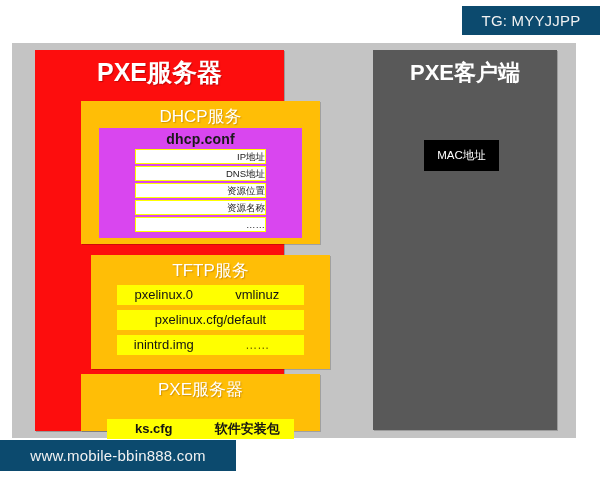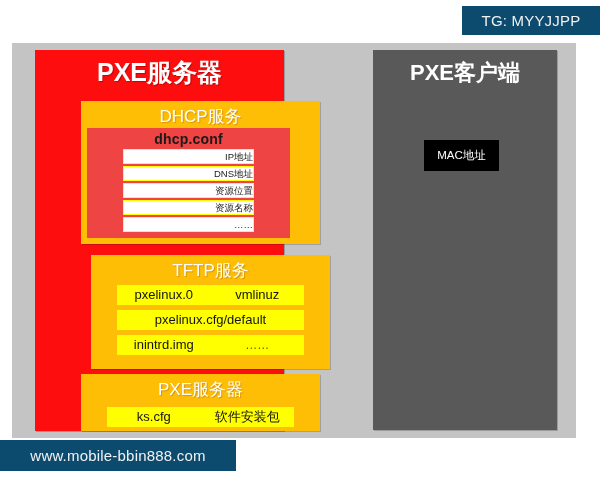--- a/index.html
+++ b/index.html
@@ -86,25 +86,25 @@
     text-shadow: 1px 1px 1px rgba(170,110,0,0.5);
   }
 
   #dhcp-block  { left: 46px; top: 51px;  width: 239px; height: 143px; }
   #tftp-block  { left: 56px; top: 205px; width: 239px; height: 114px; }
   #ftp-block   { left: 46px; top: 324px; width: 239px; height: 57px;  }
 
   
   #dhcp-conf-card {
     position: absolute;
-    left: 6px;
+    left: 18px;
     top: 27px;
     width: 203px;
     height: 110px;
-    background: #ef4444;
+    background: #d946ef;
   }
   #dhcp-conf-title {
     text-align: center;
     color: #1a1a1a;
     font-size: 14px;
     font-weight: bold;
     padding-top: 3px;
     letter-spacing: 0.2px;
   }
   #dhcp-fields {
@@ -134,21 +134,21 @@
     font-size: 13px;
     text-align: center;
     height: 20px;
     line-height: 20px;
     flex: 1;
     white-space: nowrap;
     overflow: hidden;
   }
   .chip.dots { font-size: 12px; color: #6b5d00; }
   #tftp-chips { margin-top: 3px; }
-  #ftp-chips  { margin-top: 6px; }
+  #ftp-chips  { margin-top: 18px; font-weight: bold; }
 
   
   #client-panel {
     position: absolute;
     left: 361px;
     top: 7px;
     width: 184px;
     height: 380px;
     background: #595959;
     box-shadow: 1px 1px 0 rgba(0,0,0,0.2);

